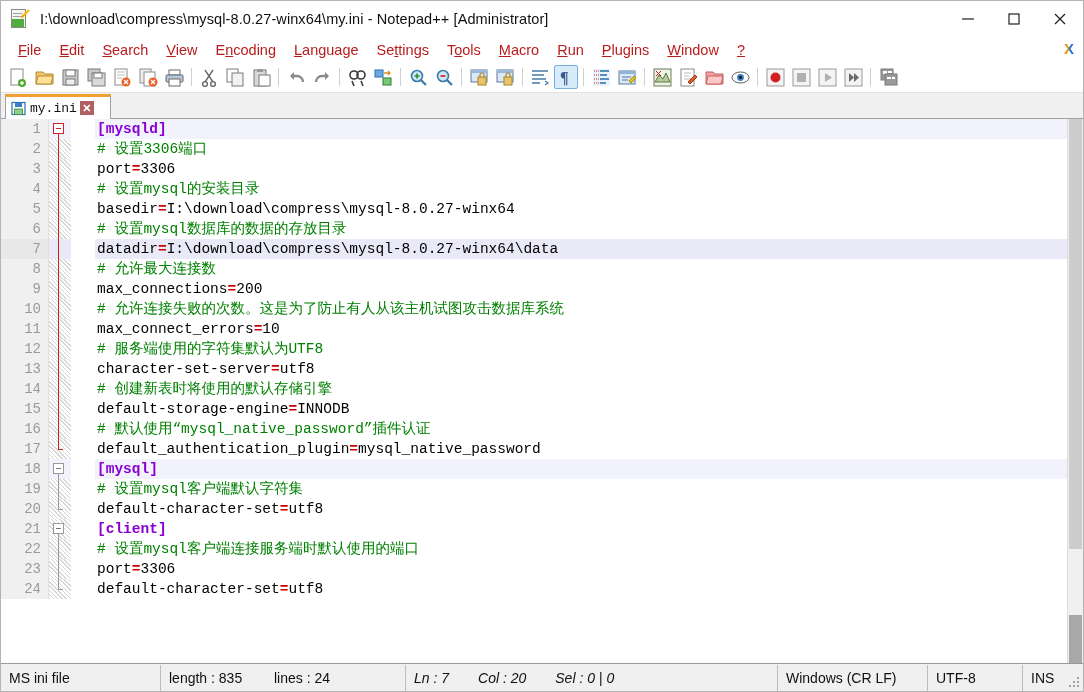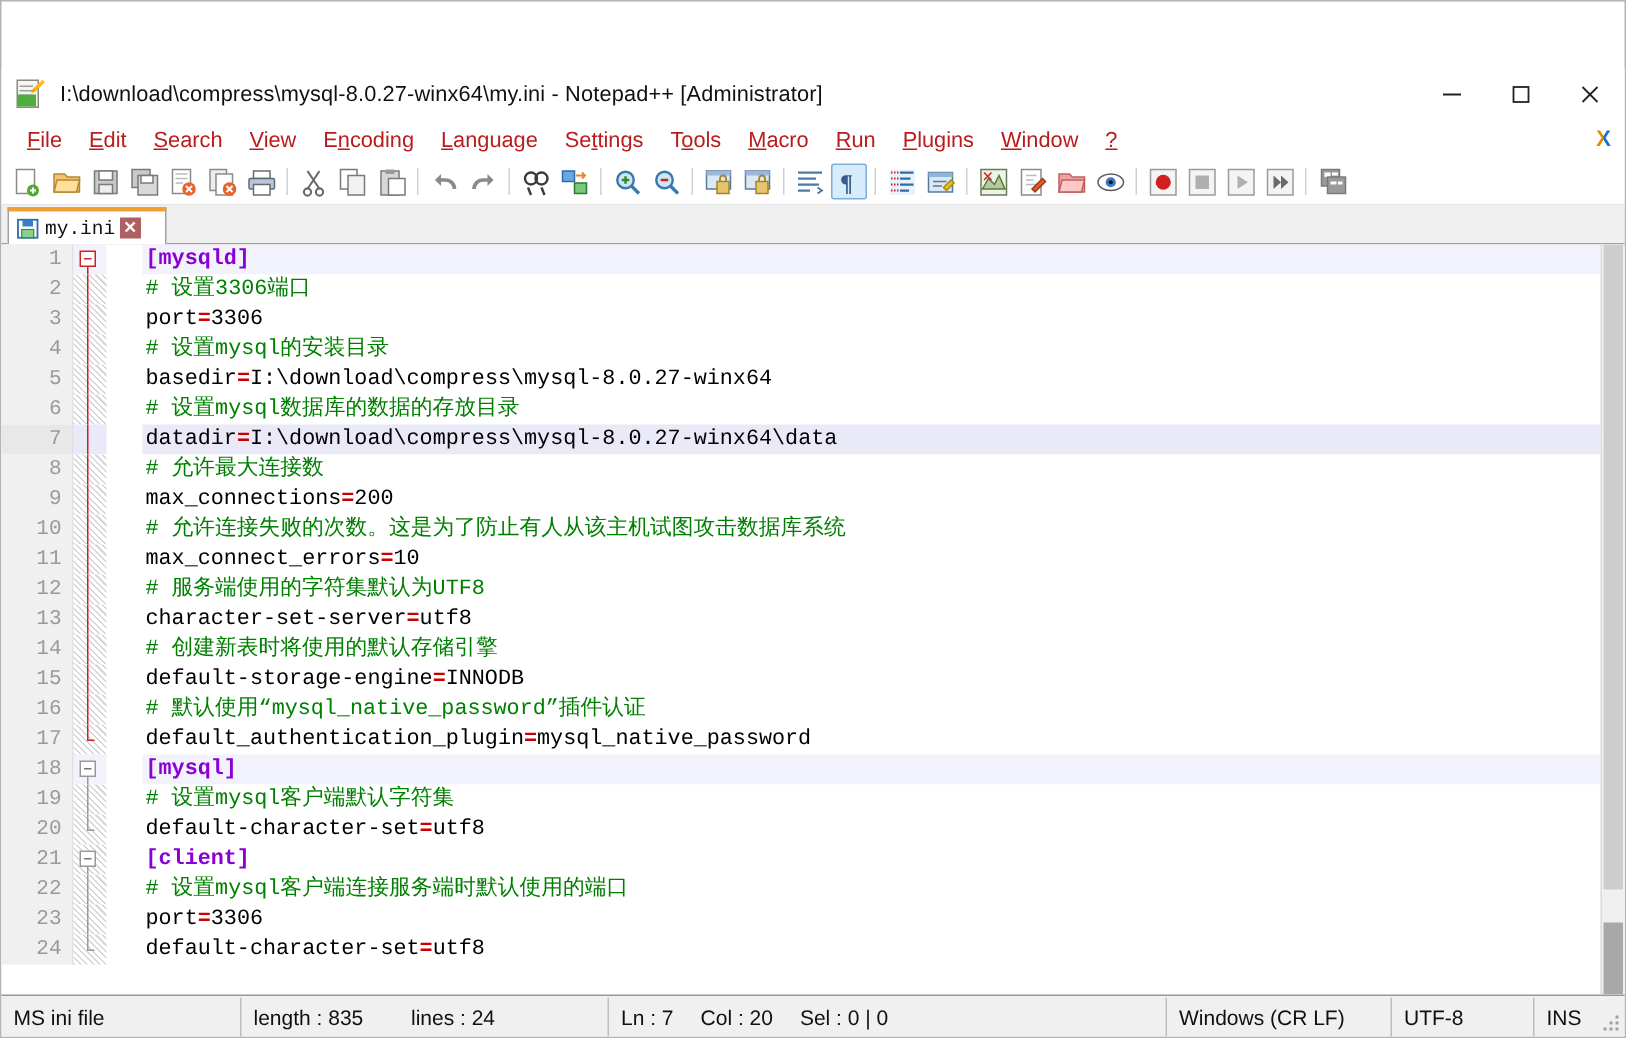--- a/index.html
+++ b/index.html
@@ -16,21 +16,20 @@
     box-sizing:border-box;
     border:1px solid #b4b4b4;
   }
 
   
   .titlebar{
     height:36px;min-height:36px;
     background:#ffffff;
     display:flex;align-items:center;
     position:relative;
-    margin-top:44px;
   }
   .title-icon{
     width:22px;height:22px;margin-left:9px;margin-right:8px;
     position:relative;flex:0 0 auto;
   }
   .npp-ico-page{
     position:absolute;left:1px;top:1px;width:15px;height:19px;
     background:#f6f6f0;border:1px solid #8a8a82;
     box-sizing:border-box;
   }
@@ -219,21 +218,21 @@
     position:relative;box-sizing:border-box;
   }
   .sb{
     height:26px;display:flex;align-items:center;
     padding:0 8px;box-sizing:border-box;white-space:nowrap;
   }
   .sb.sep{border-right:1px solid #bdbdbd;}
   .sb-type{width:160px;min-width:160px;}
   .sb-len{width:105px;min-width:105px;}
   .sb-lines{width:140px;min-width:140px;}
-  .sb-pos{flex:1 1 auto;display:flex;gap:18px;}
+  .sb-pos{flex:1 1 auto;display:flex;gap:29px;font-style:italic;}
   .sb-eol{width:150px;min-width:150px;justify-content:flex-start;}
   .sb-enc{width:95px;min-width:95px;}
   .sb-ins{width:60px;min-width:60px;}
   .grip{
     position:absolute;right:3px;bottom:3px;width:11px;height:11px;
   }
   .grip i{
     position:absolute;width:2px;height:2px;background:#a0a0a0;display:block;
   }
 

